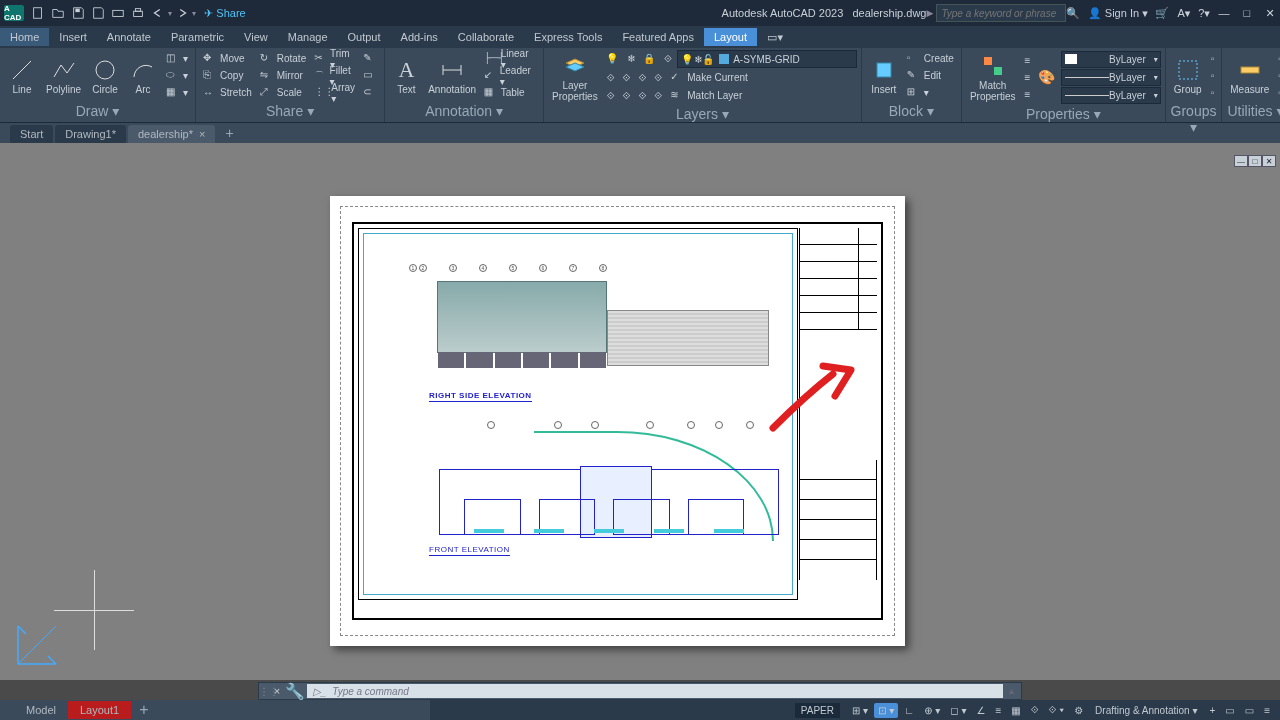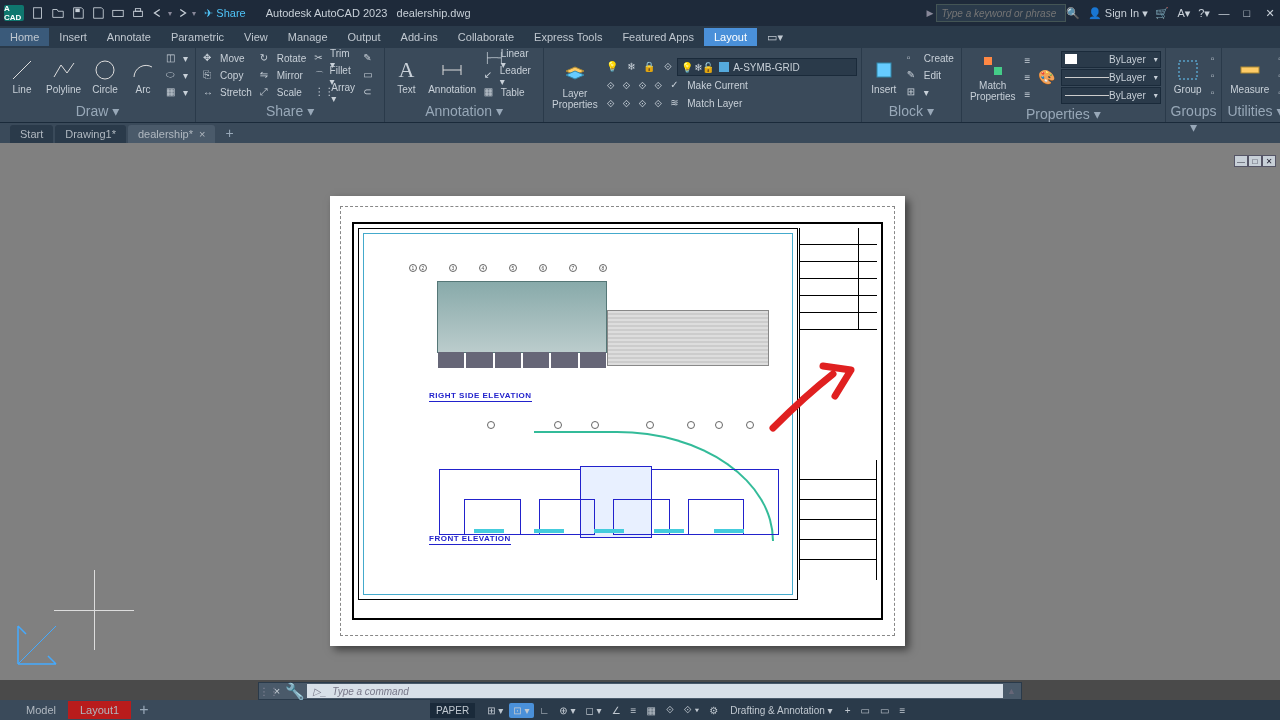--- a/index.html
+++ b/index.html
@@ -4,21 +4,21 @@
 <style>
 * { margin: 0; padding: 0; box-sizing: border-box; font-family: "Segoe UI", Arial, sans-serif; }
 body { width: 1280px; height: 720px; background: #4a4a4a; overflow: hidden; position: relative; }
 
 
 .titlebar { height: 26px; background: #1e2a3a; display: flex; align-items: center; color: #c8d0d8; font-size: 11px; }
 .titlebar .app-icon { width: 20px; height: 16px; background: #0f766e; color: white; font-size: 8px; display: flex; align-items: center; justify-content: center; margin: 0 4px; border-radius: 2px; font-weight: bold; }
 .titlebar .qat-icon { width: 18px; height: 18px; display: flex; align-items: center; justify-content: center; margin: 0 1px; cursor: pointer; }
 .titlebar .qat-icon svg { width: 14px; height: 14px; }
 .titlebar .share { color: #4fc3f7; margin-left: 8px; margin-right: 20px; cursor: pointer; }
-.titlebar .title-center { flex: 1; text-align: left; }
+.titlebar .title-center { flex: 1; text-align: right; }
 .titlebar .search-box { background: #2a3a4a; border: 1px solid #455; width: 130px; height: 18px; color: #888; font-size: 10px; font-style: italic; padding: 0 4px; }
 .titlebar .right-icons { display: flex; align-items: center; gap: 8px; margin-right: 4px; }
 .titlebar .right-icons span { cursor: pointer; }
 .titlebar .signin { cursor: pointer; }
 .titlebar .win-btns span { width: 20px; display: inline-block; text-align: center; cursor: pointer; }
 
 
 .menubar { height: 22px; background: #2a3a4a; display: flex; align-items: center; color: #c0c8d0; font-size: 11px; }
 .menubar .tab { padding: 3px 10px; cursor: pointer; }
 .menubar .tab.active-home { background: #3a5a7a; }
@@ -70,21 +70,21 @@
 
 .elev2 { position: absolute; left: 35px; top: 192px; width: 395px; height: 165px; }
 .elev2 .grid-bubble { position: absolute; top: 0; width: 8px; height: 8px; border: 0.8px solid #666; border-radius: 50%; }
 .elev2 .arc-roof { position: absolute; left: 140px; top: 10px; width: 240px; height: 110px; border: 2px solid #3b9; border-bottom: none; border-left: none; border-radius: 0 200px 0 0 / 0 140px 0 0; }
 .elev2 .main { position: absolute; left: 45px; top: 48px; width: 340px; height: 66px; border: 1px solid #22c; }
 .elev2 .main::before { content: ""; position: absolute; left: 140px; top: -4px; width: 70px; height: 70px; border: 1px solid #22c; background: #e8f0ff; }
 .elev2 .doors { position: absolute; left: 70px; top: 78px; width: 280px; height: 36px; display: flex; gap: 18px; }
 .elev2 .doors div { flex: 1; border: 1px solid #22c; }
 .elev2 .trk { position: absolute; left: 80px; top: 108px; width: 280px; height: 4px; display: flex; gap: 30px; }
 .elev2 .trk div { width: 30px; height: 4px; background: #4cd; }
-.elev2 .label { position: absolute; left: 35px; top: 113px; font-size: 8px; color: #22c; border-bottom: 1.5px solid #22c; padding-bottom: 1px; letter-spacing: 0.5px; font-weight: bold; }
+.elev2 .label { position: absolute; left: 35px; top: 124px; font-size: 8px; color: #22c; border-bottom: 1.5px solid #22c; padding-bottom: 1px; letter-spacing: 0.5px; font-weight: normal; }
 
 
 .red-arrow { position: absolute; pointer-events: none; }
 
 
 .crosshair-h { position: absolute; left: 54px; top: 467px; width: 80px; height: 1px; background: #ddd; }
 .crosshair-v { position: absolute; left: 94px; top: 427px; width: 1px; height: 80px; background: #ddd; }
 .ucs { position: absolute; left: 12px; bottom: 10px; }
 
 
@@ -99,21 +99,21 @@
 .cmdline .cmd-input { flex: 1; background: #d8e0e8; height: 14px; margin: 0 4px; display: flex; align-items: center; padding: 0 6px; color: #778; font-size: 10px; font-style: italic; gap: 6px; }
 .cmdline .hist { width: 14px; color: #667; cursor: pointer; font-size: 9px; }
 
 
 .bottomtabs { position: absolute; bottom: 0; left: 0; width: 430px; height: 20px; background: #3a4a5a; display: flex; align-items: center; padding-left: 14px; }
 .bottomtabs .btab { color: #b0b8c0; font-size: 11px; padding: 3px 12px; cursor: pointer; }
 .bottomtabs .btab.active { background: #b91c1c; }
 .bottomtabs .bplus { color: #98a8b8; padding: 2px 8px; cursor: pointer; }
 
 
-.statusbar { position: absolute; bottom: 0; right: 0; left: 430px; height: 20px; background: #2a3a4a; display: flex; align-items: center; justify-content: flex-start; color: #c0c8d0; font-size: 10px; gap: 2px; padding-right: 6px; }
+.statusbar { position: absolute; bottom: 0; right: 0; left: 430px; height: 20px; background: #2a3a4a; display: flex; align-items: center; justify-content: flex-end; color: #c0c8d0; font-size: 10px; gap: 2px; padding-right: 6px; }
 .statusbar .sbtn { padding: 2px 4px; cursor: pointer; display: flex; align-items: center; }
 .statusbar .paper-ind { background: #1a2a3a; padding: 2px 6px; margin-right: 6px; }
 .statusbar .ws { padding: 2px 6px; }
 </style>
 </head>
 <body>
 
 <div class="titlebar">
   <div class="app-icon">A CAD</div>
   <span class="qat-icon">
@@ -367,20 +367,21 @@
           <span class="rbtn-sm">⟐</span>
           <span class="rbtn-sm">⟐</span>
           <span class="rbtn-sm">⟐</span>
           <div class="rbtn-sm" style="width:180px;">
               <span class="ic">≋</span>
               <span>Match Layer</span>
             </div>
         </div>
       </div>
     </div>
+    <div class="panel-title">Layers ▾</div>
   </div>
 
   <div class="ribbon-panel">
     <div class="panel-body">
       <div class="rbtn">
           <div class="ricon">
             <svg width="26" height="26">
               <rect x="6" y="6" width="14" height="14" fill="#6cf" stroke="#38a"></rect>
             </svg>
           </div>

